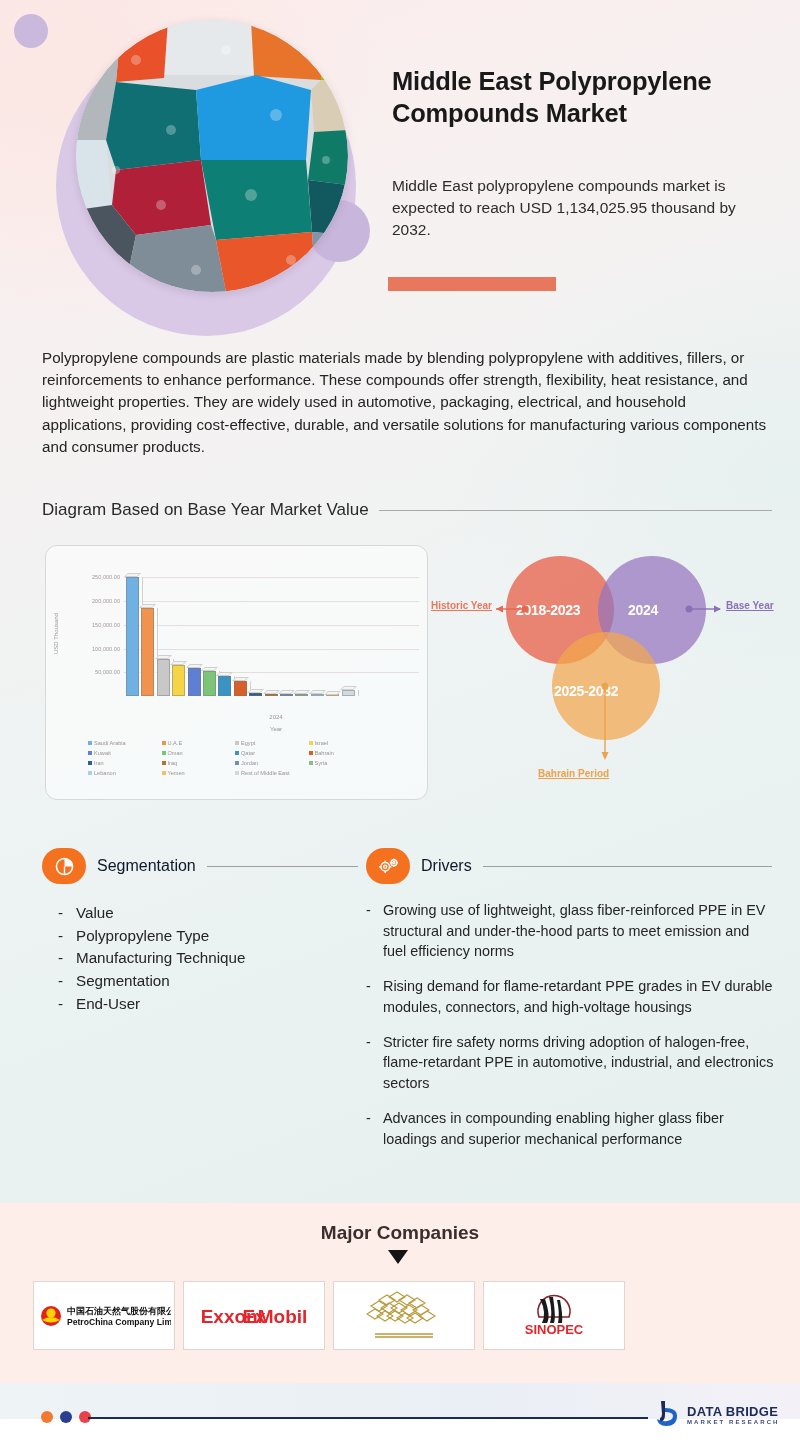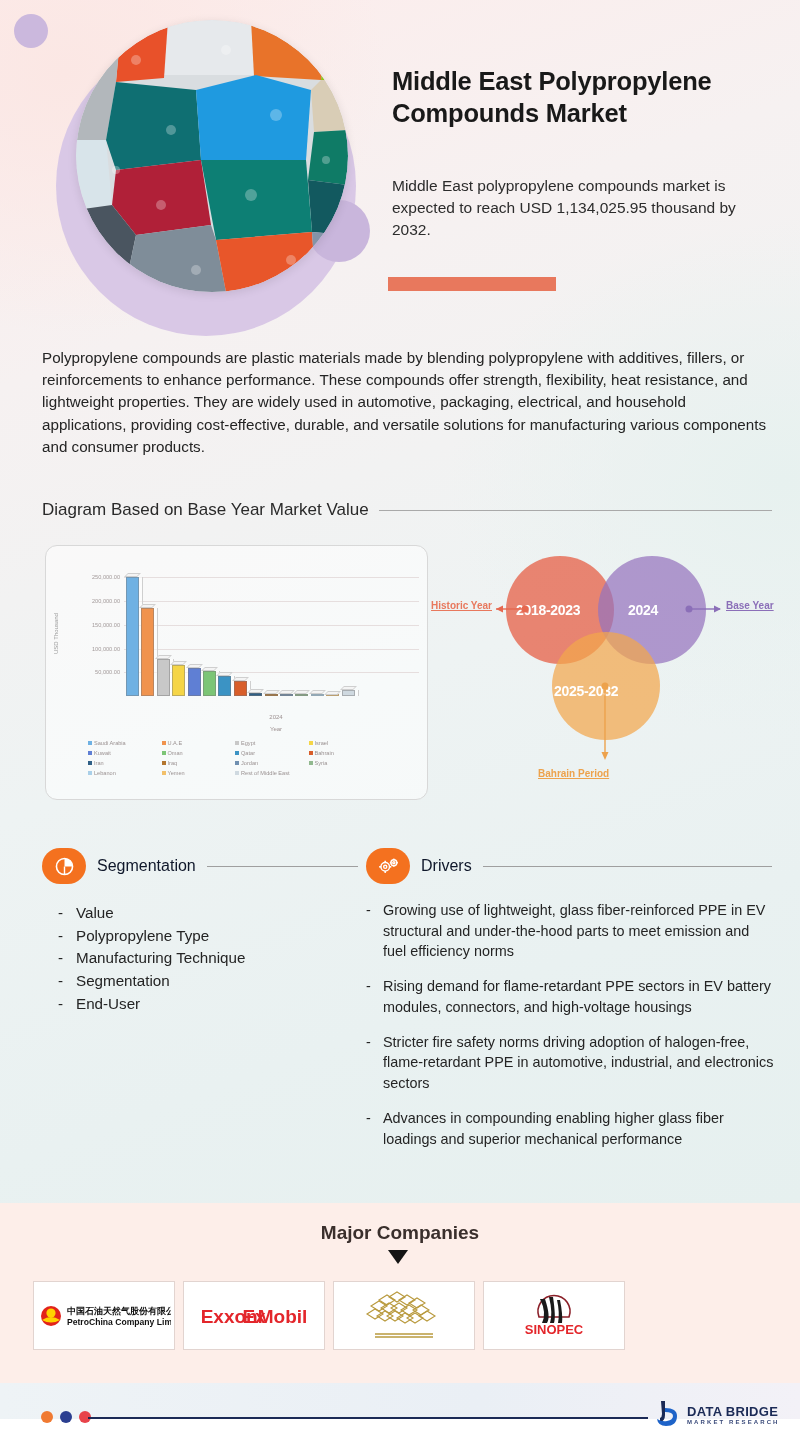--- a/index.html
+++ b/index.html
@@ -498,21 +498,21 @@
   <span class="rule" style="flex:1"></span>
 </div>
 
 <ul class="drv-list" id="drv-list">
     <li>
       <span class="dash">-</span>
       <span>Growing use of lightweight, glass fiber-reinforced PPE in EV structural and under-the-hood parts to meet emission and fuel efficiency norms</span>
     </li>
     <li>
       <span class="dash">-</span>
-      <span>Rising demand for flame-retardant PPE sectors in EV battery modules, connectors, and high-voltage housings</span>
+      <span>Rising demand for flame-retardant PPE grades in EV durable modules, connectors, and high-voltage housings</span>
     </li>
     <li>
       <span class="dash">-</span>
       <span>Stricter fire safety norms driving adoption of halogen-free, flame-retardant PPE in automotive, industrial, and electronics sectors</span>
     </li>
     <li>
       <span class="dash">-</span>
       <span>Advances in compounding enabling higher glass fiber loadings and superior mechanical performance</span>
     </li>
   </ul>

